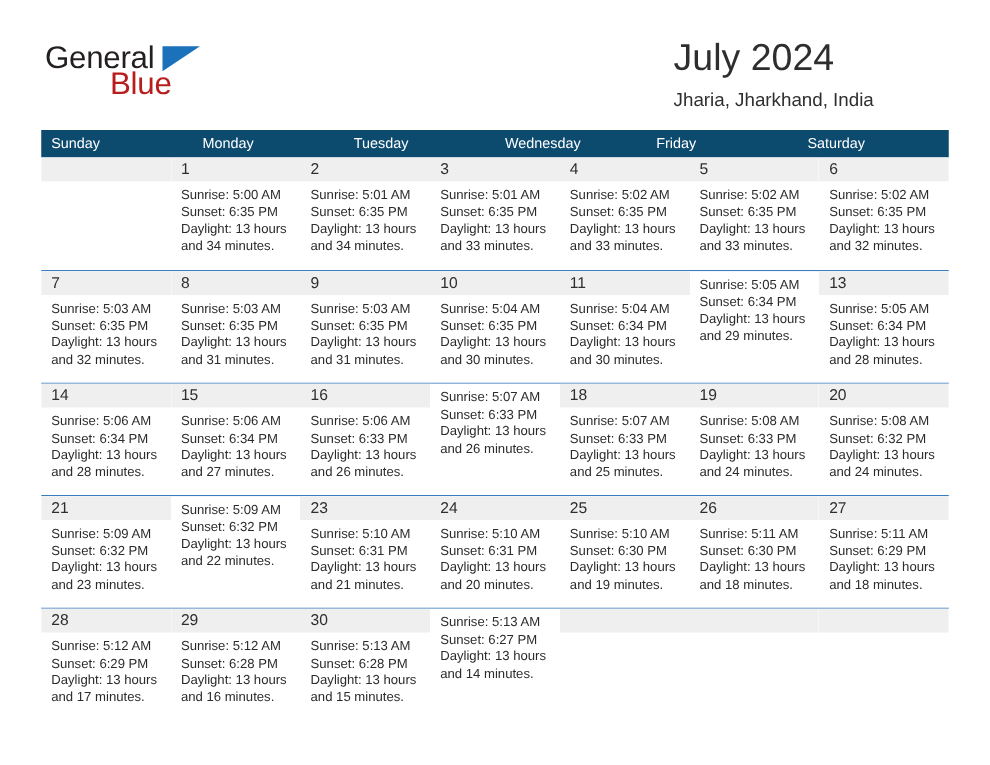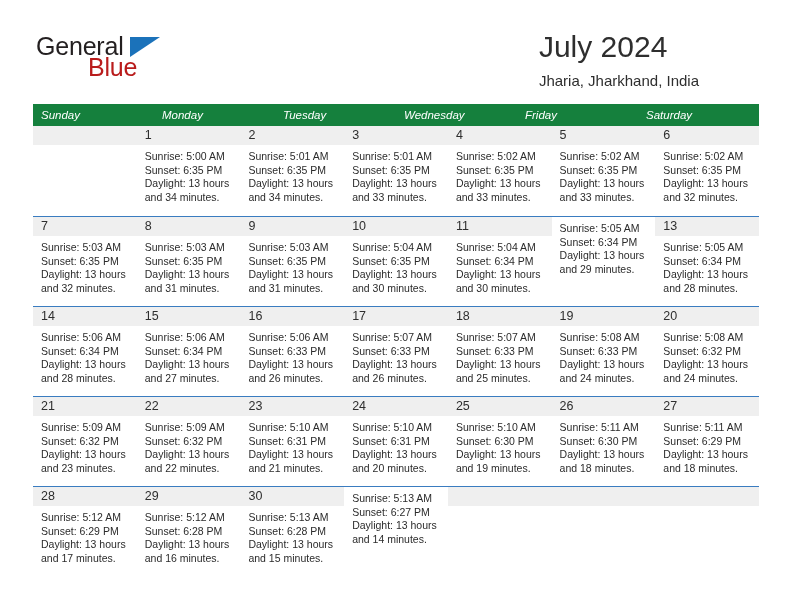--- a/index.html
+++ b/index.html
@@ -95,23 +95,22 @@
   
   .calendar {
     position: absolute;
     left: 33px;
     top: 104px;
     width: 726px;
   }
 
   .weekday-row {
     display: flex;
-    background: #15803d;
+    background: #0c4a6e;
     height: 22px;
-    font-style: italic;
   }
   .weekday-cell {
     flex: 1 1 0;
     color: #ffffff;
     font-size: 11.5px;
     line-height: 22px;
     padding-left: 8px;
     white-space: nowrap;
     overflow: hidden;
   }
@@ -327,21 +326,20 @@
           <div class="day-cell">
             <div class="numband">16</div>
             <div class="details">
               <div class="detail-line">Sunrise: 5:06 AM</div>
               <div class="detail-line">Sunset: 6:33 PM</div>
               <div class="detail-line">Daylight: 13 hours</div>
               <div class="detail-line">and 26 minutes.</div>
             </div>
           </div>
           <div class="day-cell">
-            <div class="numband">17</div>
             <div class="details">
               <div class="detail-line">Sunrise: 5:07 AM</div>
               <div class="detail-line">Sunset: 6:33 PM</div>
               <div class="detail-line">Daylight: 13 hours</div>
               <div class="detail-line">and 26 minutes.</div>
             </div>
           </div>
           <div class="day-cell">
             <div class="numband">18</div>
             <div class="details">
@@ -374,21 +372,20 @@
           <div class="day-cell">
             <div class="numband">21</div>
             <div class="details">
               <div class="detail-line">Sunrise: 5:09 AM</div>
               <div class="detail-line">Sunset: 6:32 PM</div>
               <div class="detail-line">Daylight: 13 hours</div>
               <div class="detail-line">and 23 minutes.</div>
             </div>
           </div>
           <div class="day-cell">
-            <div class="numband">22</div>
             <div class="details">
               <div class="detail-line">Sunrise: 5:09 AM</div>
               <div class="detail-line">Sunset: 6:32 PM</div>
               <div class="detail-line">Daylight: 13 hours</div>
               <div class="detail-line">and 22 minutes.</div>
             </div>
           </div>
           <div class="day-cell">
             <div class="numband">23</div>
             <div class="details">

